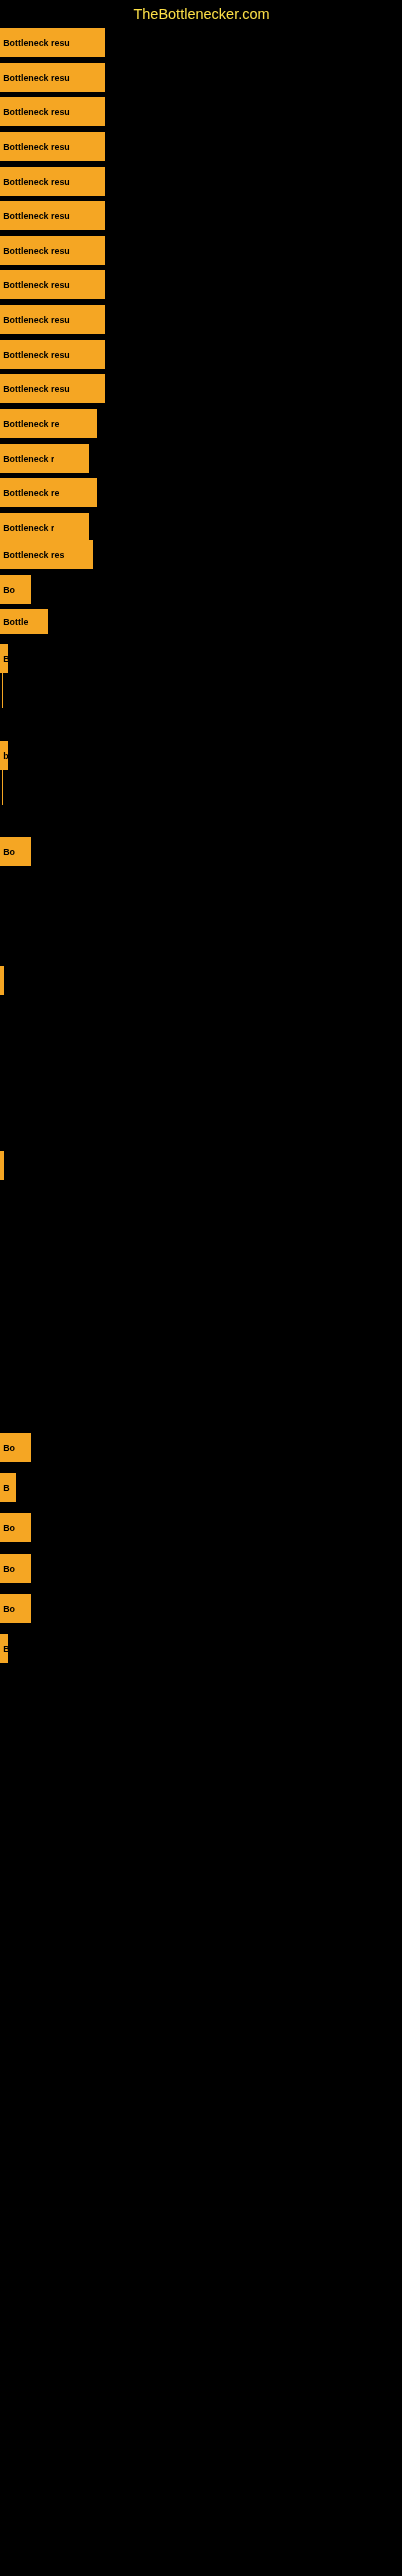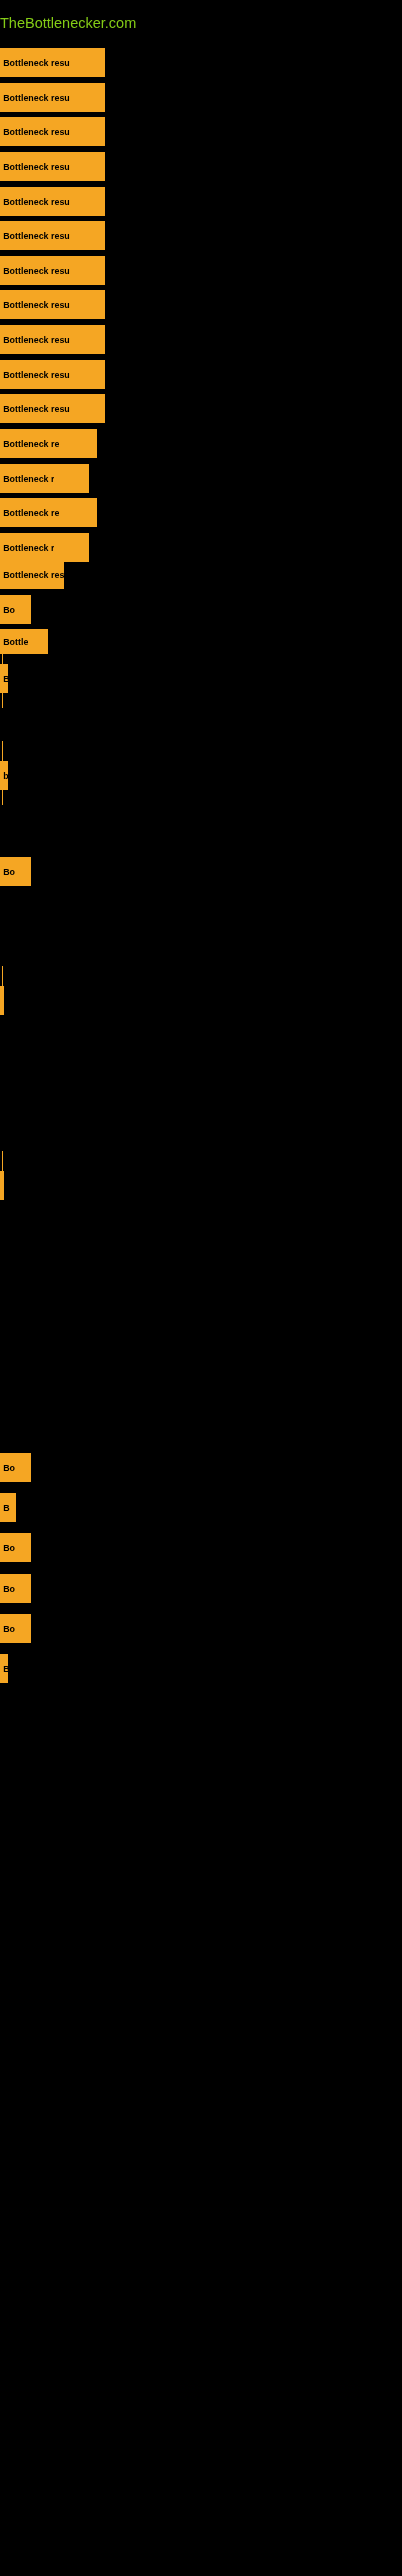--- a/index.html
+++ b/index.html
@@ -11,37 +11,35 @@
     body {
       background-color: #000000;
       width: 403px;
       min-height: 2576px;
       font-family: Arial, sans-serif;
       position: relative;
       overflow-x: hidden;
     }
 
     .site-title {
-      color: #84cc16;
+      color: #fde047;
       font-size: 14.5px;
-      text-align: left;
+      text-align: center;
       padding: 6.4px 0;
       font-weight: normal;
-      margin-top: 9px;
     }
 
     .bottleneck-bar {
       position: absolute;
       left: 0;
       height: 29px;
       background-color: #f5a623;
       display: flex;
       align-items: center;
       padding-left: 3.2px;
-      margin-top: 20px;
     }
 
     .bottleneck-bar span {
       color: #000000;
       font-size: 8.9px;
       font-weight: bold;
       white-space: nowrap;
       overflow: hidden;
     }
 
@@ -96,21 +94,21 @@
     </div>
     <div class="bottleneck-bar" style="top: 444px; width: 89px; height: 29px;">
       <span>Bottleneck r</span>
     </div>
     <div class="bottleneck-bar" style="top: 478px; width: 97px; height: 29px;">
       <span>Bottleneck re</span>
     </div>
     <div class="bottleneck-bar" style="top: 513px; width: 89px; height: 29px;">
       <span>Bottleneck r</span>
     </div>
-    <div class="bottleneck-bar" style="top: 540px; width: 64px; height: 29px;">
+    <div class="bottleneck-bar" style="top: 540px; width: 93px; height: 29px;">
       <span>Bottleneck res</span>
     </div>
     <div class="bottleneck-bar" style="top: 575px; width: 31px; height: 29px;">
       <span>Bo</span>
     </div>
     <div class="bottleneck-bar" style="top: 609px; width: 48px; height: 25px;">
       <span>Bottle</span>
     </div>
     <div class="bottleneck-bar" style="top: 644px; width: 8px; height: 29px;">
       <span>B</span>

